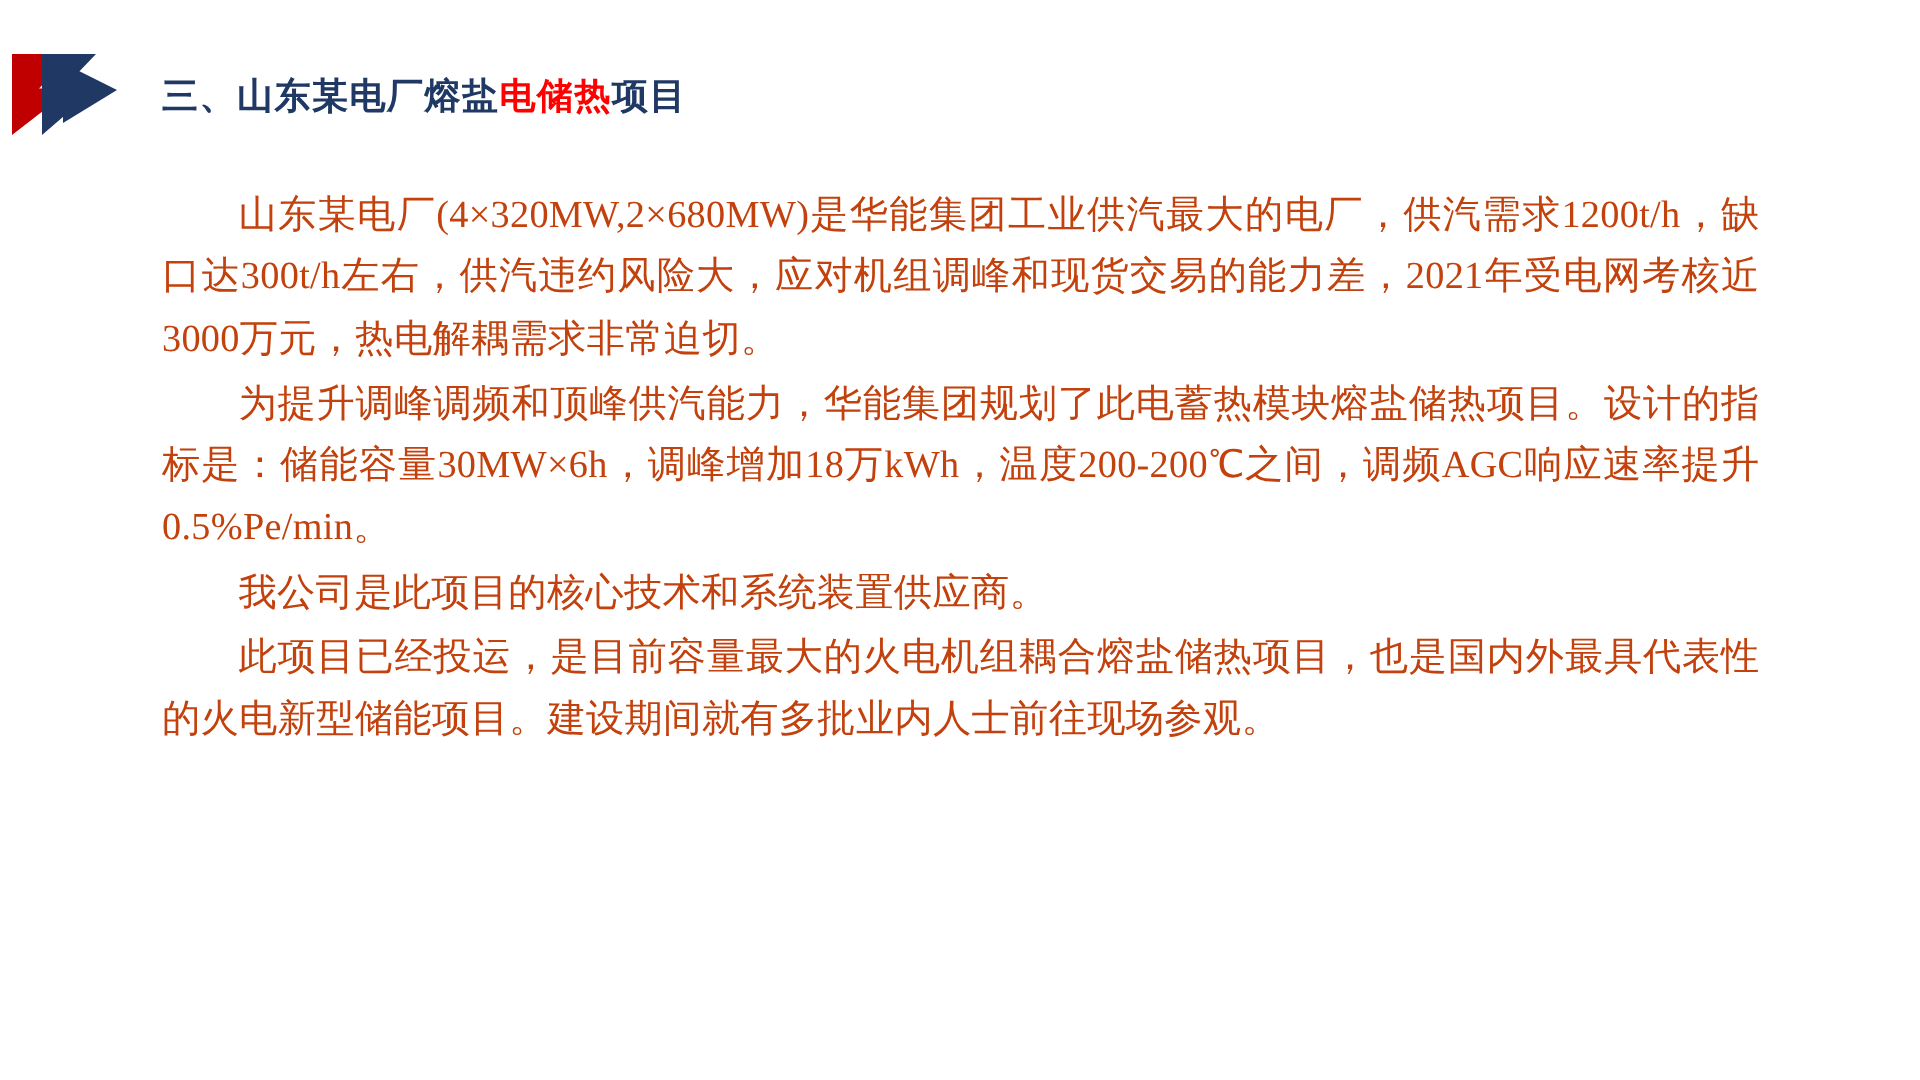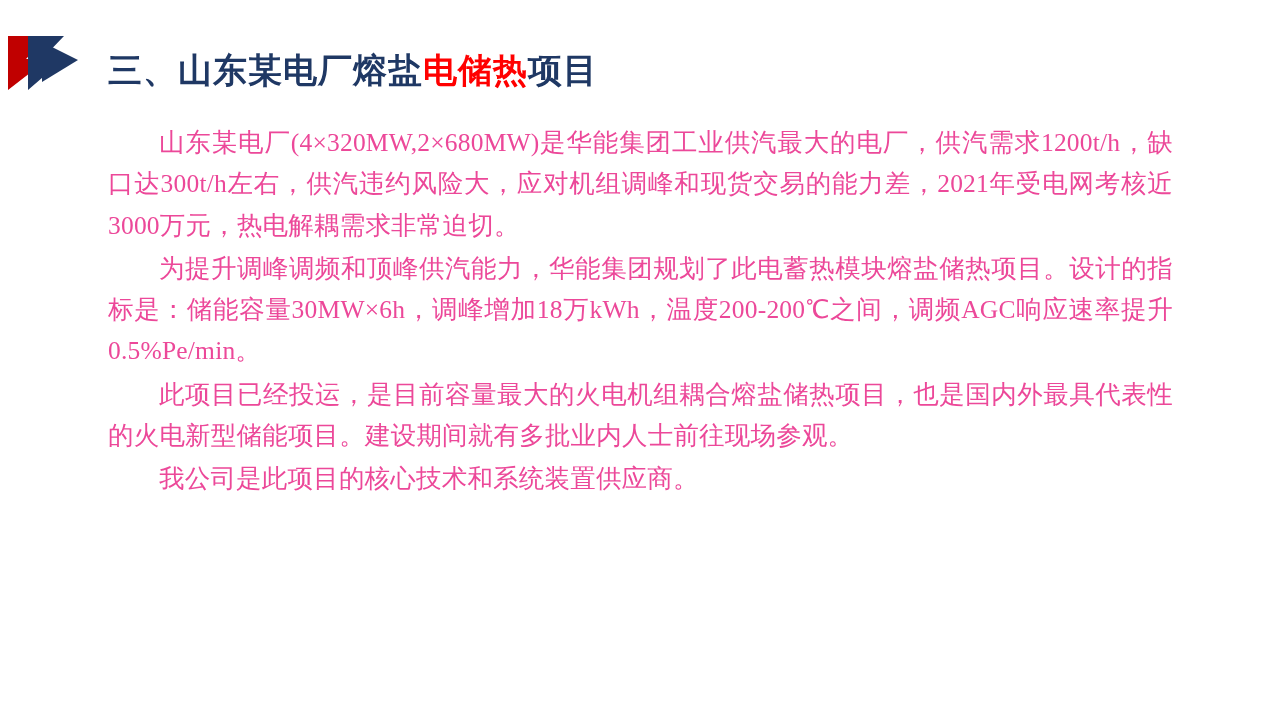--- a/index.html
+++ b/index.html
@@ -29,42 +29,42 @@
     height: 58px;
   }
   .mark svg { display: block; }
 
   
   .heading {
     position: absolute;
     left: 108px;
     top: 52px;
     font-family: "Liberation Serif", serif;
-    font-size: 34px;
+    font-size: 24px;
     font-weight: bold;
     color: #1f3864;
     letter-spacing: 1px;
     white-space: nowrap;
     line-height: 1.1;
   }
   .heading .hl {
     color: #ff0000;
   }
 
   
   .body-block {
     position: absolute;
     left: 108px;
     top: 122px;
     width: 1065px;
   }
   .para {
     font-family: "Liberation Serif", serif;
     font-size: 25.5px;
-    color: #ec4899;
+    color: #c2410c;
     line-height: 1.62;
     text-align: justify;
     text-justify: inter-ideograph;
     text-indent: 2em;
     margin: 0 0 2px 0;
     letter-spacing: 0.2px;
   }
 </style>
 </head>
 <body>
@@ -79,17 +79,17 @@
     </svg>
   </div>
 
   <div class="heading">
     <span>三、山东某电厂熔盐</span><span class="hl">电储热</span><span>项目</span>
   </div>
 
   <div class="body-block">
     <p class="para">山东某电厂(4×320MW,2×680MW)是华能集团工业供汽最大的电厂，供汽需求1200t/h，缺口达300t/h左右，供汽违约风险大，应对机组调峰和现货交易的能力差，2021年受电网考核近3000万元，热电解耦需求非常迫切。</p>
     <p class="para">为提升调峰调频和顶峰供汽能力，华能集团规划了此电蓄热模块熔盐储热项目。设计的指标是：储能容量30MW×6h，调峰增加18万kWh，温度200-200℃之间，调频AGC响应速率提升0.5%Pe/min。</p>
+    <p class="para">我公司是此项目的核心技术和系统装置供应商。</p>
     <p class="para">此项目已经投运，是目前容量最大的火电机组耦合熔盐储热项目，也是国内外最具代表性的火电新型储能项目。建设期间就有多批业内人士前往现场参观。</p>
-    <p class="para">我公司是此项目的核心技术和系统装置供应商。</p>
   </div>
 
 </div>
 
 </body></html>

